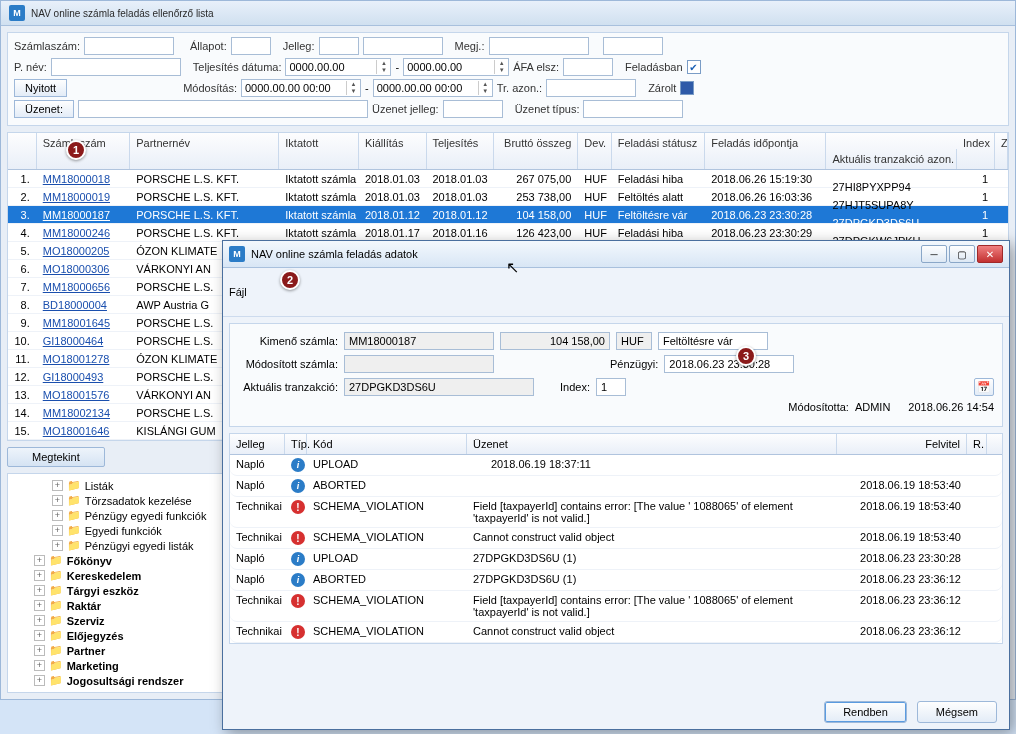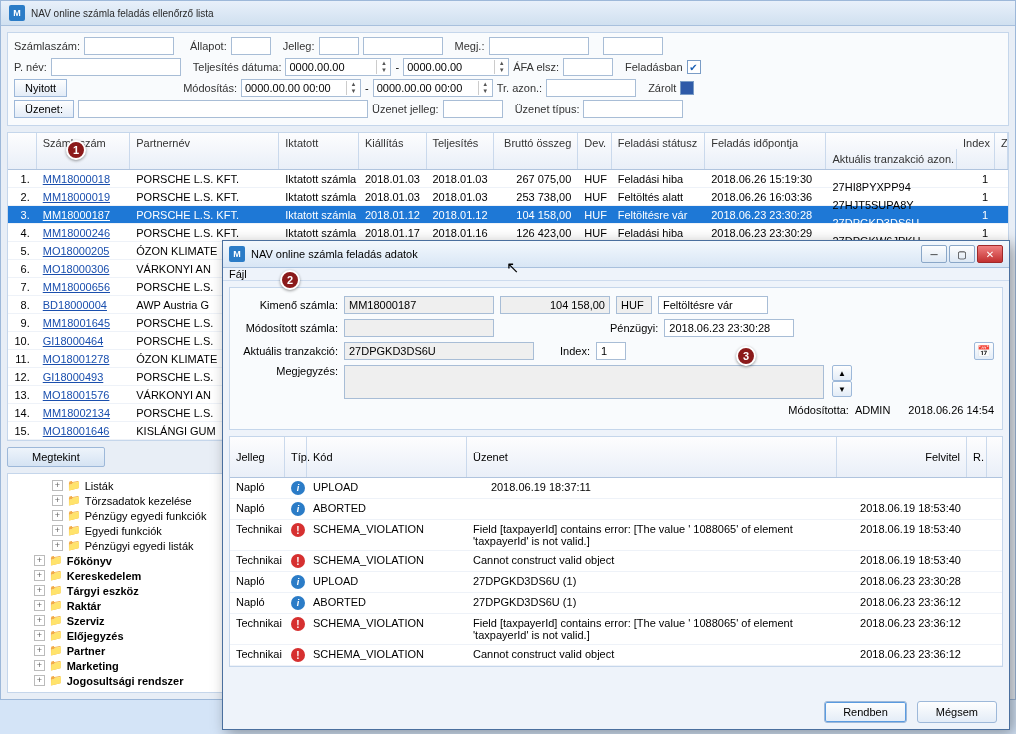--- a/index.html
+++ b/index.html
@@ -59,32 +59,32 @@
 .tree-indent1{padding-left:22px;}
 .tree-indent2{padding-left:40px;}
 
 
 .modal { position:absolute; left:222px; top:240px; width:788px; height:490px; background:#eef3fa; border:1px solid #4a6f9e; box-shadow:4px 4px 14px rgba(0,0,0,.35); z-index:40; }
 .modal .m-titlebar { background:linear-gradient(#f3f8fd,#d8e6f5);padding:4px 6px;display:flex;align-items:center;justify-content:space-between;border-bottom:1px solid #a8c0dd; }
 .modal .m-titlebar .left{display:flex;align-items:center;gap:6px;}
 .modal .m-titlebar .winbtns{display:flex;gap:2px;}
 .modal .winbtn{width:26px;height:18px;border:1px solid #8aa7c8;background:linear-gradient(#fefefe,#dde8f4);display:flex;align-items:center;justify-content:center;font-size:10px;cursor:pointer;border-radius:2px;}
 .modal .winbtn.close{background:linear-gradient(#f08080,#c23030);color:#fff;border-color:#a02828;}
-.modal .menubar{padding:0 6px;font-size:11px;display:flex;align-items:center;gap:6px;border-bottom:1px solid #cddbee;}
+.modal .menubar{padding:18px 6px;font-size:11px;display:flex;align-items:center;gap:6px;border-bottom:1px solid #cddbee;}
 .modal .form-area{border:1px solid #c5d6eb;margin:6px;background:#f9fbfd;padding:8px;}
 .modal .frow{display:flex;align-items:center;gap:6px;margin-bottom:5px;}
 .modal .frow label{font-size:11px;text-align:right;}
 .modal .fval{border:1px solid #a8bdd6;background:#efefef;padding:2px 4px;font-size:11px;height:18px;display:inline-flex;align-items:center;}
 .modal textarea{border:1px solid #a8bdd6;background:#efefef;font-size:11px;resize:none;}
 .iconbtn{width:20px;height:18px;border:1px solid #9db8d9;background:linear-gradient(#fefefe,#e3ecf7);display:inline-flex;align-items:center;justify-content:center;cursor:pointer;border-radius:2px;}
 
 .msg-grid { margin:0 6px 6px 6px; background:#fff; border:1px solid #c5d6eb; }
 .msg-header{display:flex;background:linear-gradient(#fdfdfe,#e9eff8);border-bottom:1px solid #b0c4de;}
-.msg-header > div{padding:14px 6px;border-right:1px solid #cad9ec;font-size:11px;}
-.msg-row{display:flex;border-bottom:1px solid #eef2f8;}
+.msg-header > div{padding:4px 6px;border-right:1px solid #cad9ec;font-size:11px;}
+.msg-row{display:flex;border-bottom:1px solid #eef2f8;border-radius:7px;}
 .msg-row > div{padding:3px 6px;font-size:11px;}
 .m-jel{width:55px;}
 .m-tip{width:22px;text-align:center;}
 .m-kod{width:160px;}
 .m-uz{width:370px;}
 .m-fel{width:130px;text-align:right;}
 .m-r{width:20px;}
 .ico-info{display:inline-flex;width:14px;height:14px;border-radius:50%;background:#2b7cc7;color:#fff;align-items:center;justify-content:center;font-size:9px;font-weight:bold;font-style:italic;}
 .ico-err{display:inline-flex;width:14px;height:14px;border-radius:50%;background:#d63030;color:#fff;align-items:center;justify-content:center;font-size:10px;font-weight:bold;}
 
@@ -529,28 +529,20 @@
       <label style="margin-left:110px">Pénzügyi:</label>
       <span class="fval" style="width:130px;background:#fff">2018.06.23 23:30:28</span>
     </div>
     <div class="frow">
       <label style="width:100px">Aktuális tranzakció:</label>
       <span class="fval" style="width:190px">27DPGKD3DS6U</span>
       <label style="margin-left:20px">Index:</label>
       <span class="fval" style="width:30px;background:#fff">1</span>
       <span style="margin-left:auto" class="iconbtn">📅</span>
     </div>
-    <div class="frow" style="align-items:flex-start">
-      <label style="width:100px">Megjegyzés:</label>
-      <textarea style="width: 480px; height: 34px;"></textarea>
-      <div style="display:flex;flex-direction:column;margin-left:2px;">
-        <span class="iconbtn" style="height:16px;font-size:8px">▲</span>
-        <span class="iconbtn" style="height:16px;font-size:8px">▼</span>
-      </div>
-    </div>
     <div class="frow" style="justify-content:flex-end">
       <label>Módosította:</label>
       <span>ADMIN</span>
       <span style="margin-left:12px">2018.06.26 14:54</span>
     </div>
   </div>
 
   <div class="msg-grid">
     <div class="msg-header">
       <div class="m-jel">Jelleg</div>

